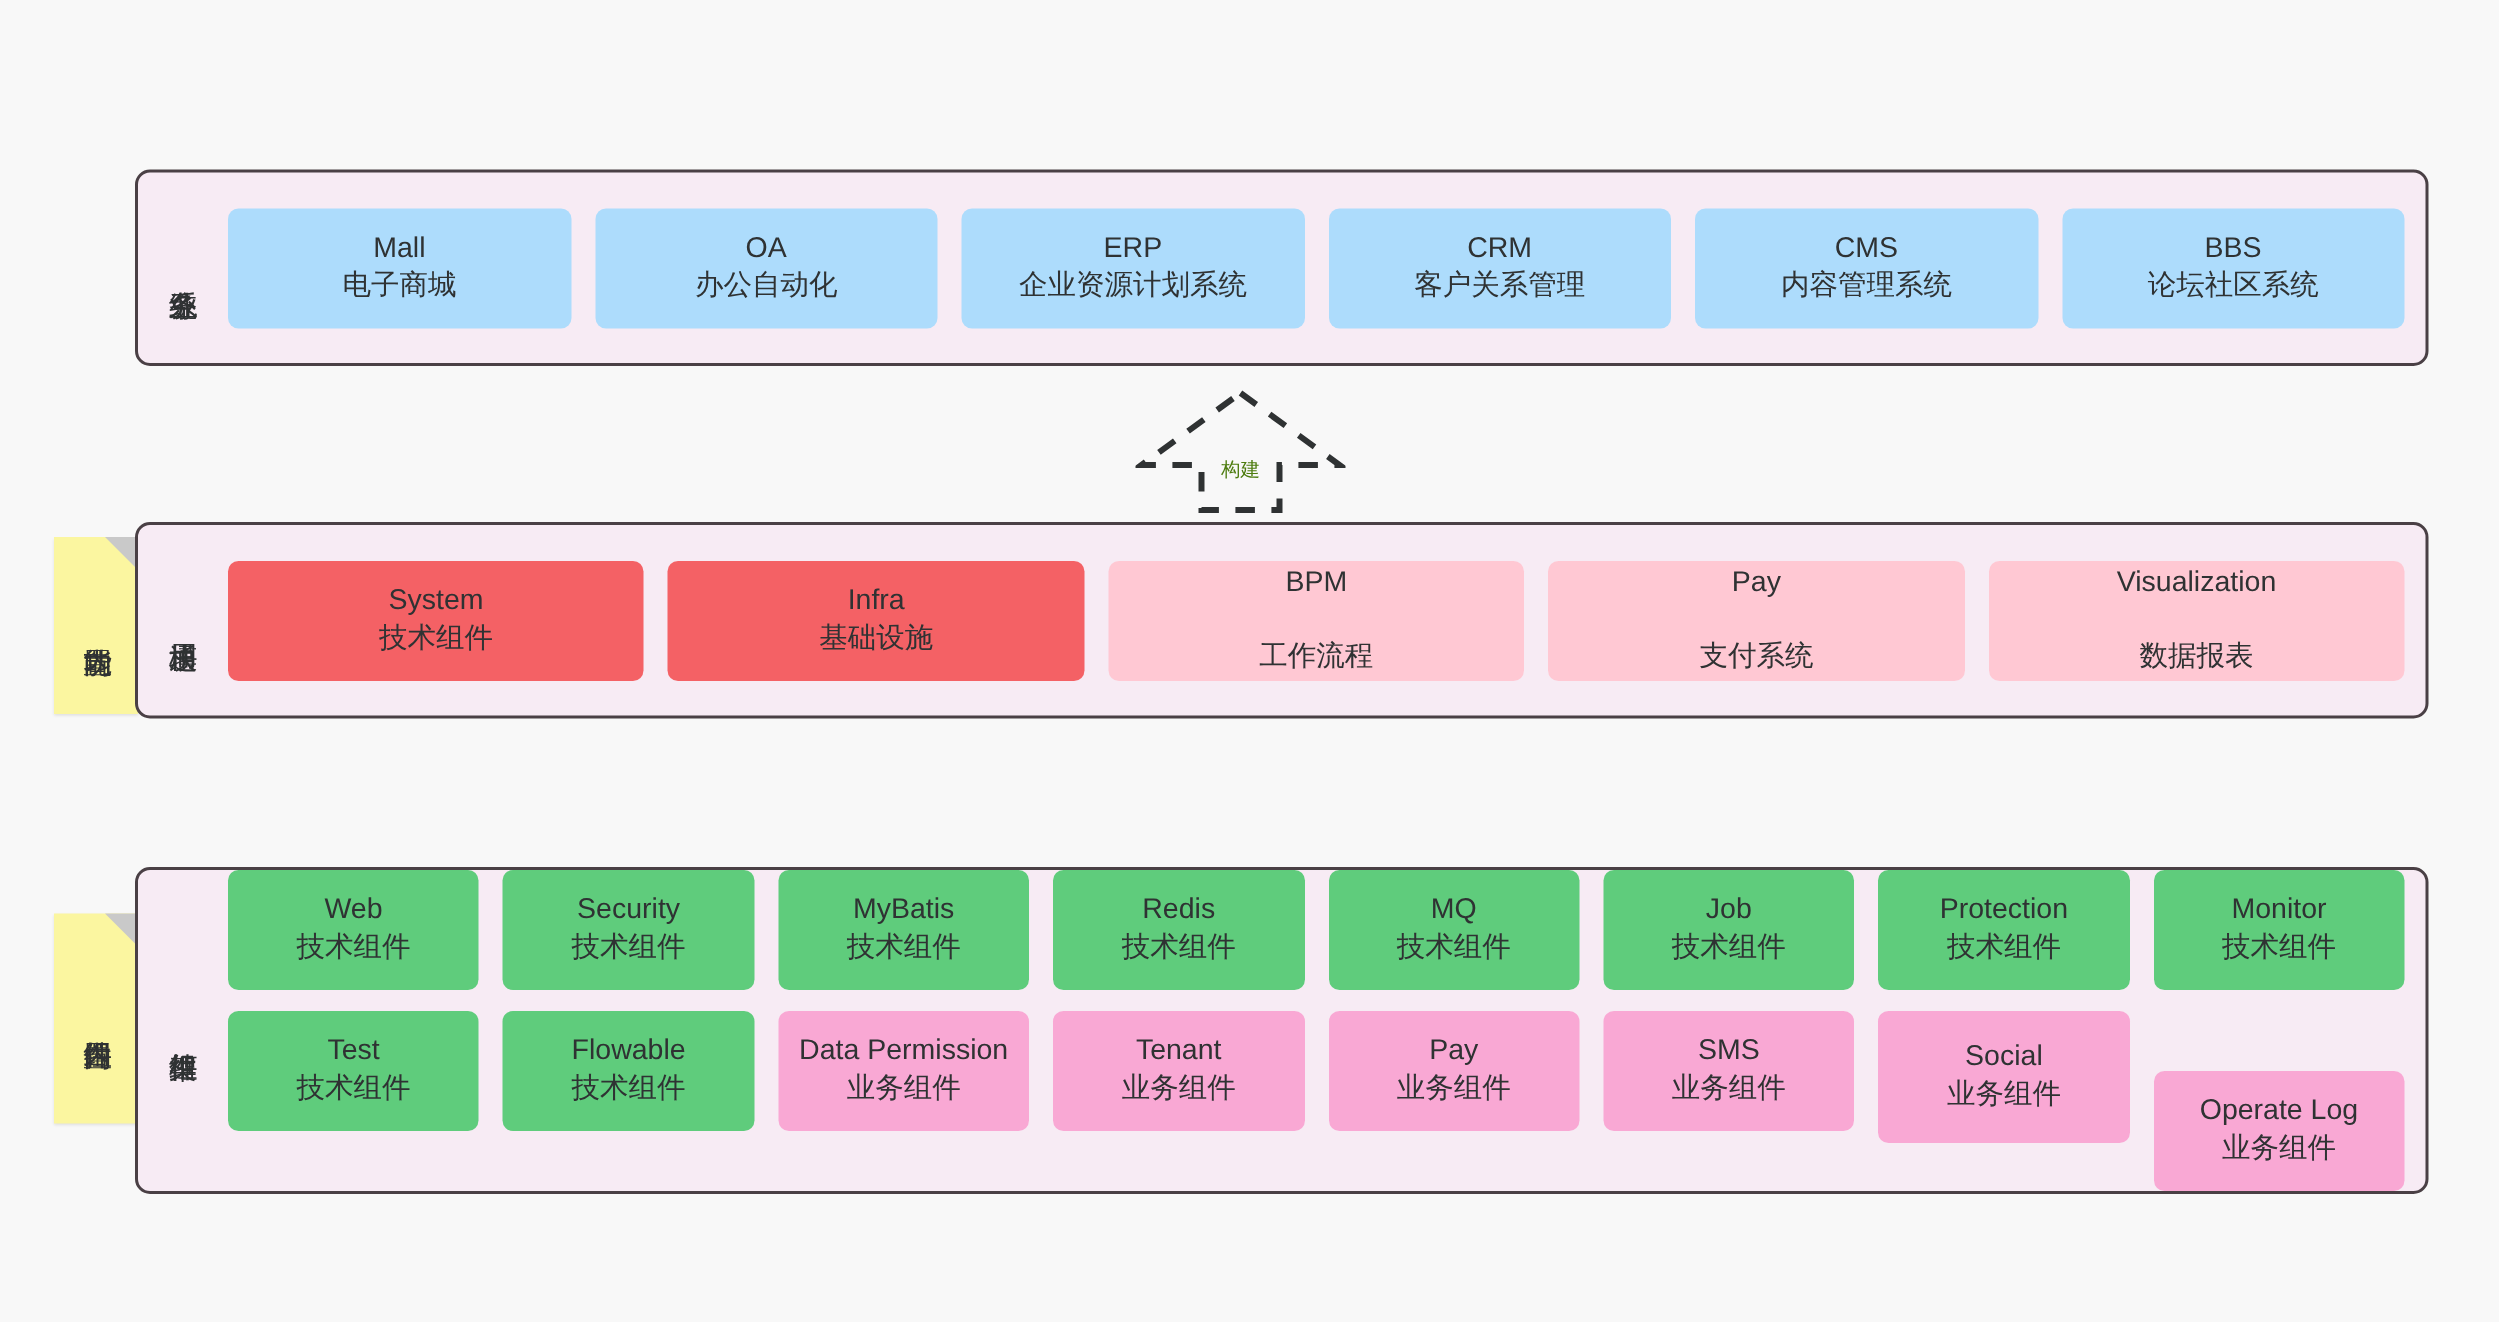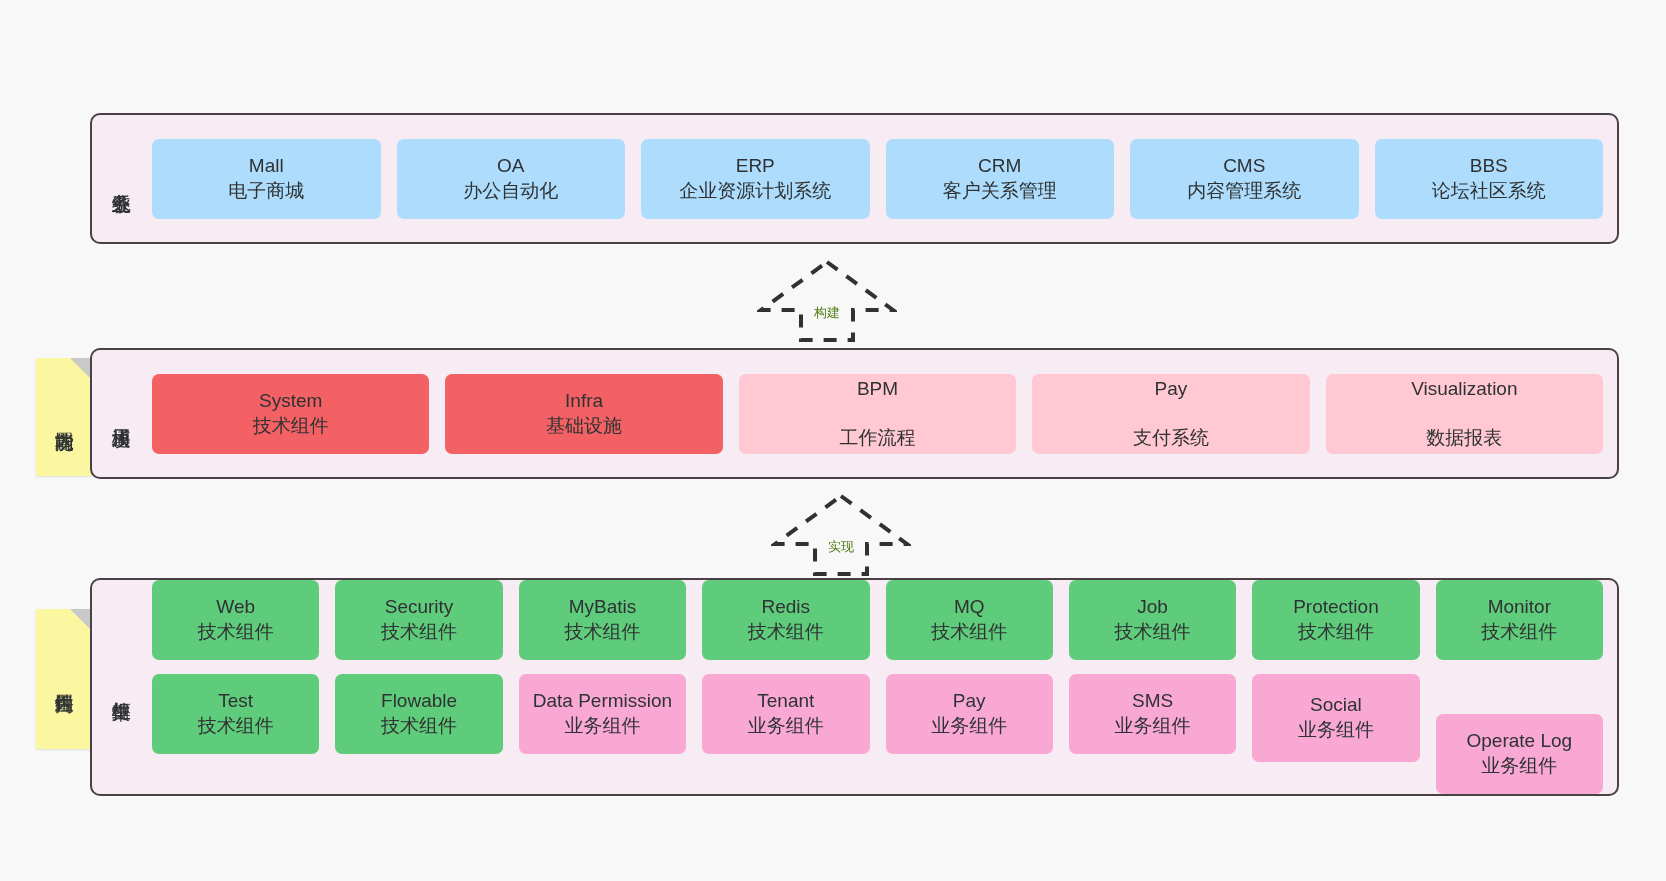--- a/index.html
+++ b/index.html
@@ -196,26 +196,20 @@
             <div class="l2">支付系统</div>
           </div>
           <div class="cell c-pink" style="height: 80px;">
             <div class="l1">Visualization</div>
             <div class="l2">数据报表</div>
           </div>
         </div>
       </div>
   </div>
 
-  <div class="arrow" id="arrow-implement" style="left:771px; top:492px; width:140px; height:84px;">
-    <svg width="140" height="84" viewBox="0 0 140 84">
-      <path d="M70 4 L136 52 L96 52 L96 82 L44 82 L44 52 L4 52 Z" fill="#f8f8f8" stroke="#2f3233" stroke-width="4" stroke-dasharray="13 11" stroke-linejoin="miter"></path>
-    </svg>
-    <div class="arrow-label" style="bottom:20px;">实现</div>
-  </div>
 
   <div class="note" id="note-framework" style="left:36px; top:609px; width:56px; height:140px;">
     <span>内置组件</span>
   </div>
 
   <div class="layer" id="layer-framework" style="left:90px; top:578px; width:1529px; height:218px;">
     <div class="layer-title">框架组件</div>
     <div class="layer-body" id="framework-body">
         <div class="row">
           <div class="cell c-green" style="height: 80px;">

